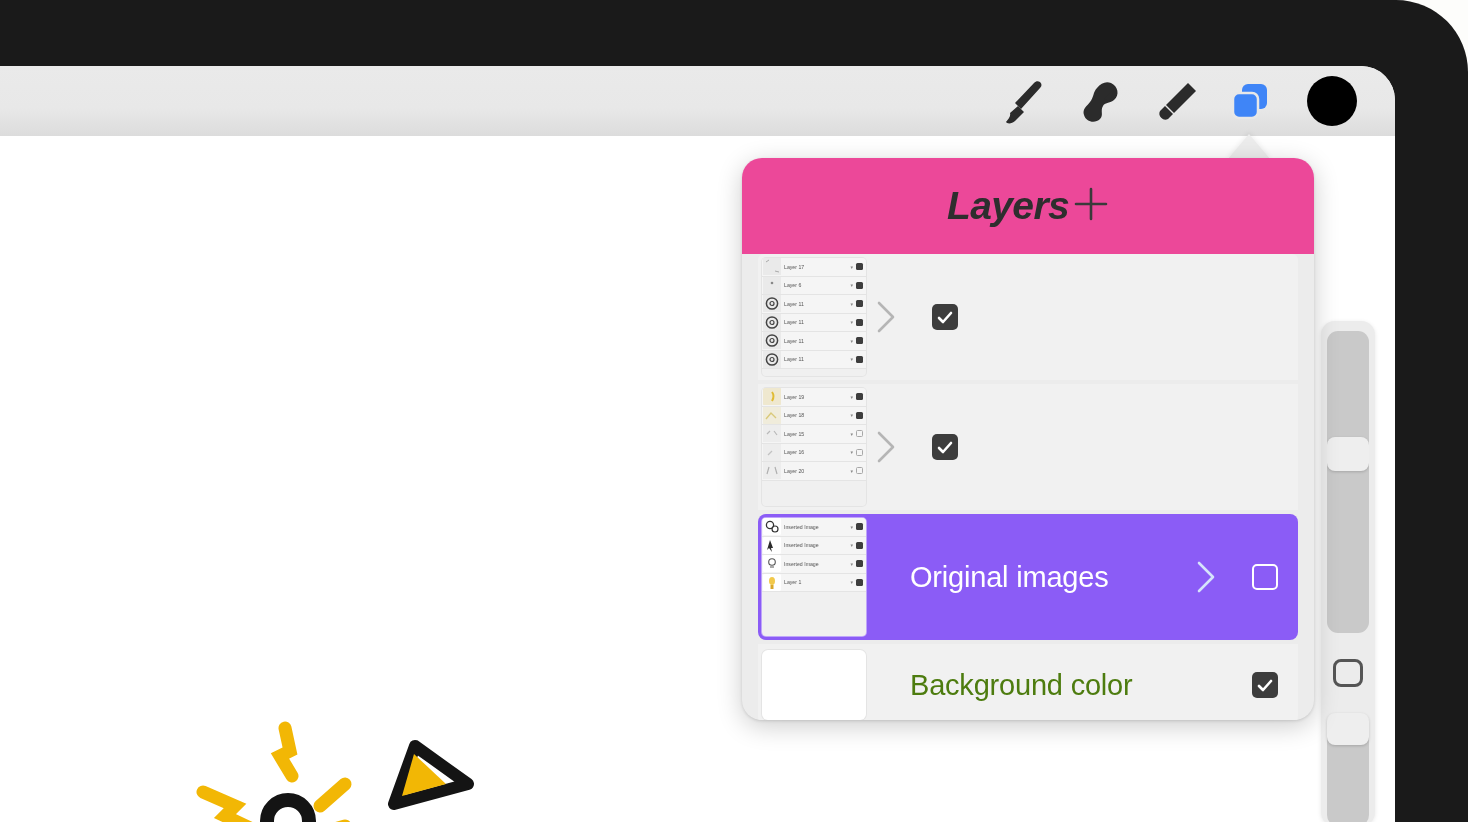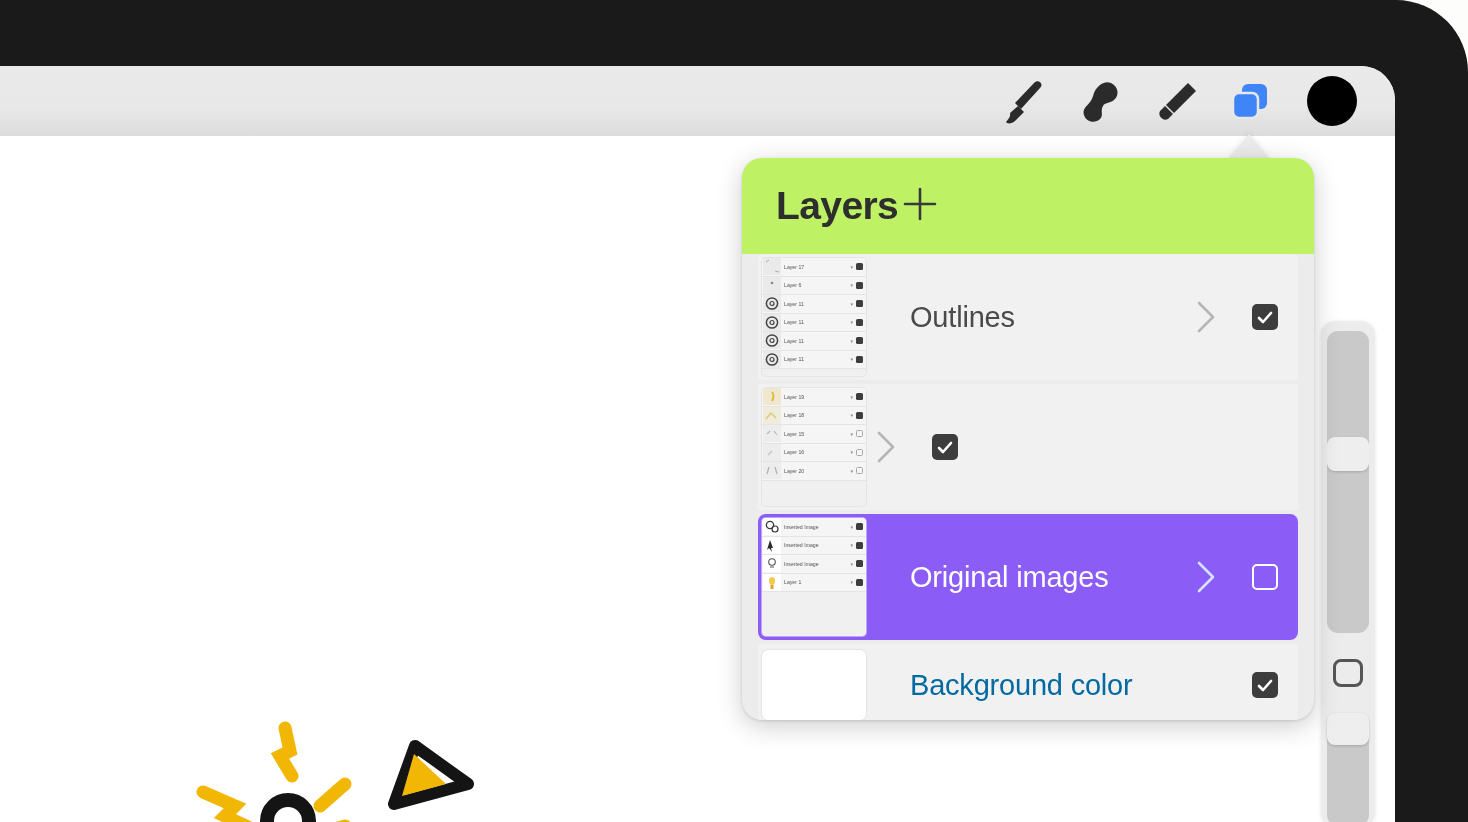--- a/index.html
+++ b/index.html
@@ -101,23 +101,24 @@
   .popover-caret {
     position:absolute; left:1247px; top:68px;
     width:0; height:0;
     border-left:22px solid transparent;
     border-right:22px solid transparent;
     border-bottom:26px solid #ececec;
     filter:drop-shadow(0 -2px 2px rgba(0,0,0,.06));
   }
   .pop-header {
     height:96px; flex:0 0 96px;
-    display:flex; align-items:center; justify-content:flex-start;
+    display:flex; align-items:center; justify-content:center;
     padding:0 30px 0 34px;
-    background:#bef264;
+    background:#ec4899;
+    font-style:italic;
   }
   .pop-title {
     font-size:39px; font-weight:bold; color:#2e2e2e;
     letter-spacing:-0.6px;
   }
   .add-btn {
     width:44px; height:44px; cursor:pointer;
     display:flex; align-items:center; justify-content:center;
   }
   .pop-body { flex:1 1 auto; padding:0 16px 16px 16px; display:flex; flex-direction:column; gap:4px; }
@@ -172,21 +173,21 @@
   }
   .mini-box.on { background:#3d3d3d; }
   .mini-box.off { background:transparent; border:1px solid #a8a8a8; }
 
   .layer-name {
     flex:1 1 auto; margin-left:44px;
     font-size:29px; color:#4a4a4a; font-weight:normal;
     letter-spacing:-0.2px;
   }
   .layer-row.selected .layer-name { color:#ffffff; }
-  .bg-row .layer-name { color:#0369a1; }
+  .bg-row .layer-name { color:#4d7c0f; }
 
   .chev { width:40px; flex:0 0 40px; display:flex; align-items:center; justify-content:center; cursor:pointer; }
   .cbox {
     width:26px; height:26px; flex:0 0 26px; margin-left:26px; margin-right:4px;
     border-radius:5px; background:#3d3d3d;
     display:flex; align-items:center; justify-content:center;
     cursor:pointer;
   }
   .cbox.unchecked { background:transparent; border:2.5px solid #ffffff; }
   .cbox svg { display:block; }
@@ -359,21 +360,20 @@
                     <rect width="18" height="17" fill="#eaeaea"></rect>
                     <circle cx="9" cy="8.5" r="5.6" fill="none" stroke="#444" stroke-width="1.5"></circle>
                     <circle cx="9" cy="8.5" r="2" fill="none" stroke="#444" stroke-width="1.2"></circle>
                   </svg>
                 </div>
                 <div class="mini-label">Layer 11</div>
                 <span class="mini-arrow">▾</span>
                 <div class="mini-box on"></div>
               </div>
           </div>
-          <div class="layer-name">Outlines</div>
           <div class="chev">
             <svg width="22" height="34" viewBox="0 0 22 34">
                 <path d="M4 3 L18 17 L4 31" fill="none" stroke="#b5b5b5" stroke-width="2.6" stroke-linecap="round" stroke-linejoin="round"></path>
               </svg>
           </div>
           <div class="cbox">
             <svg width="16" height="13" viewBox="0 0 16 13">
                 <path d="M2 7 L6 11 L14 2" fill="none" stroke="#fff" stroke-width="2.6" stroke-linecap="round" stroke-linejoin="round"></path>
               </svg>
           </div>

